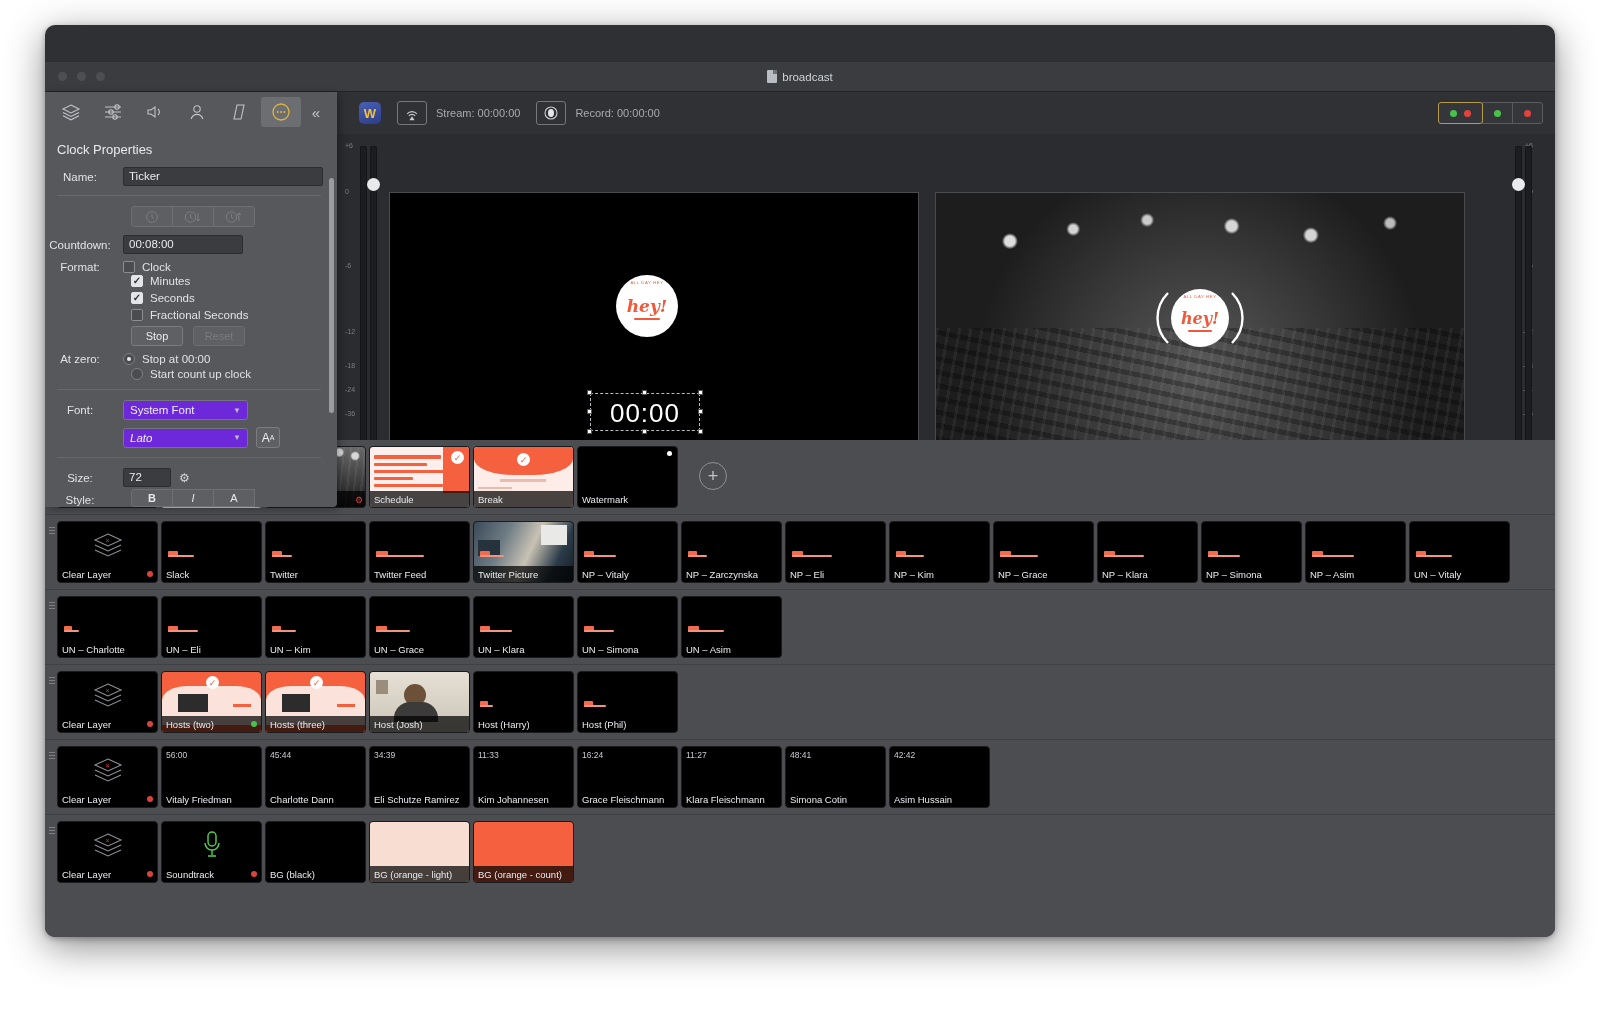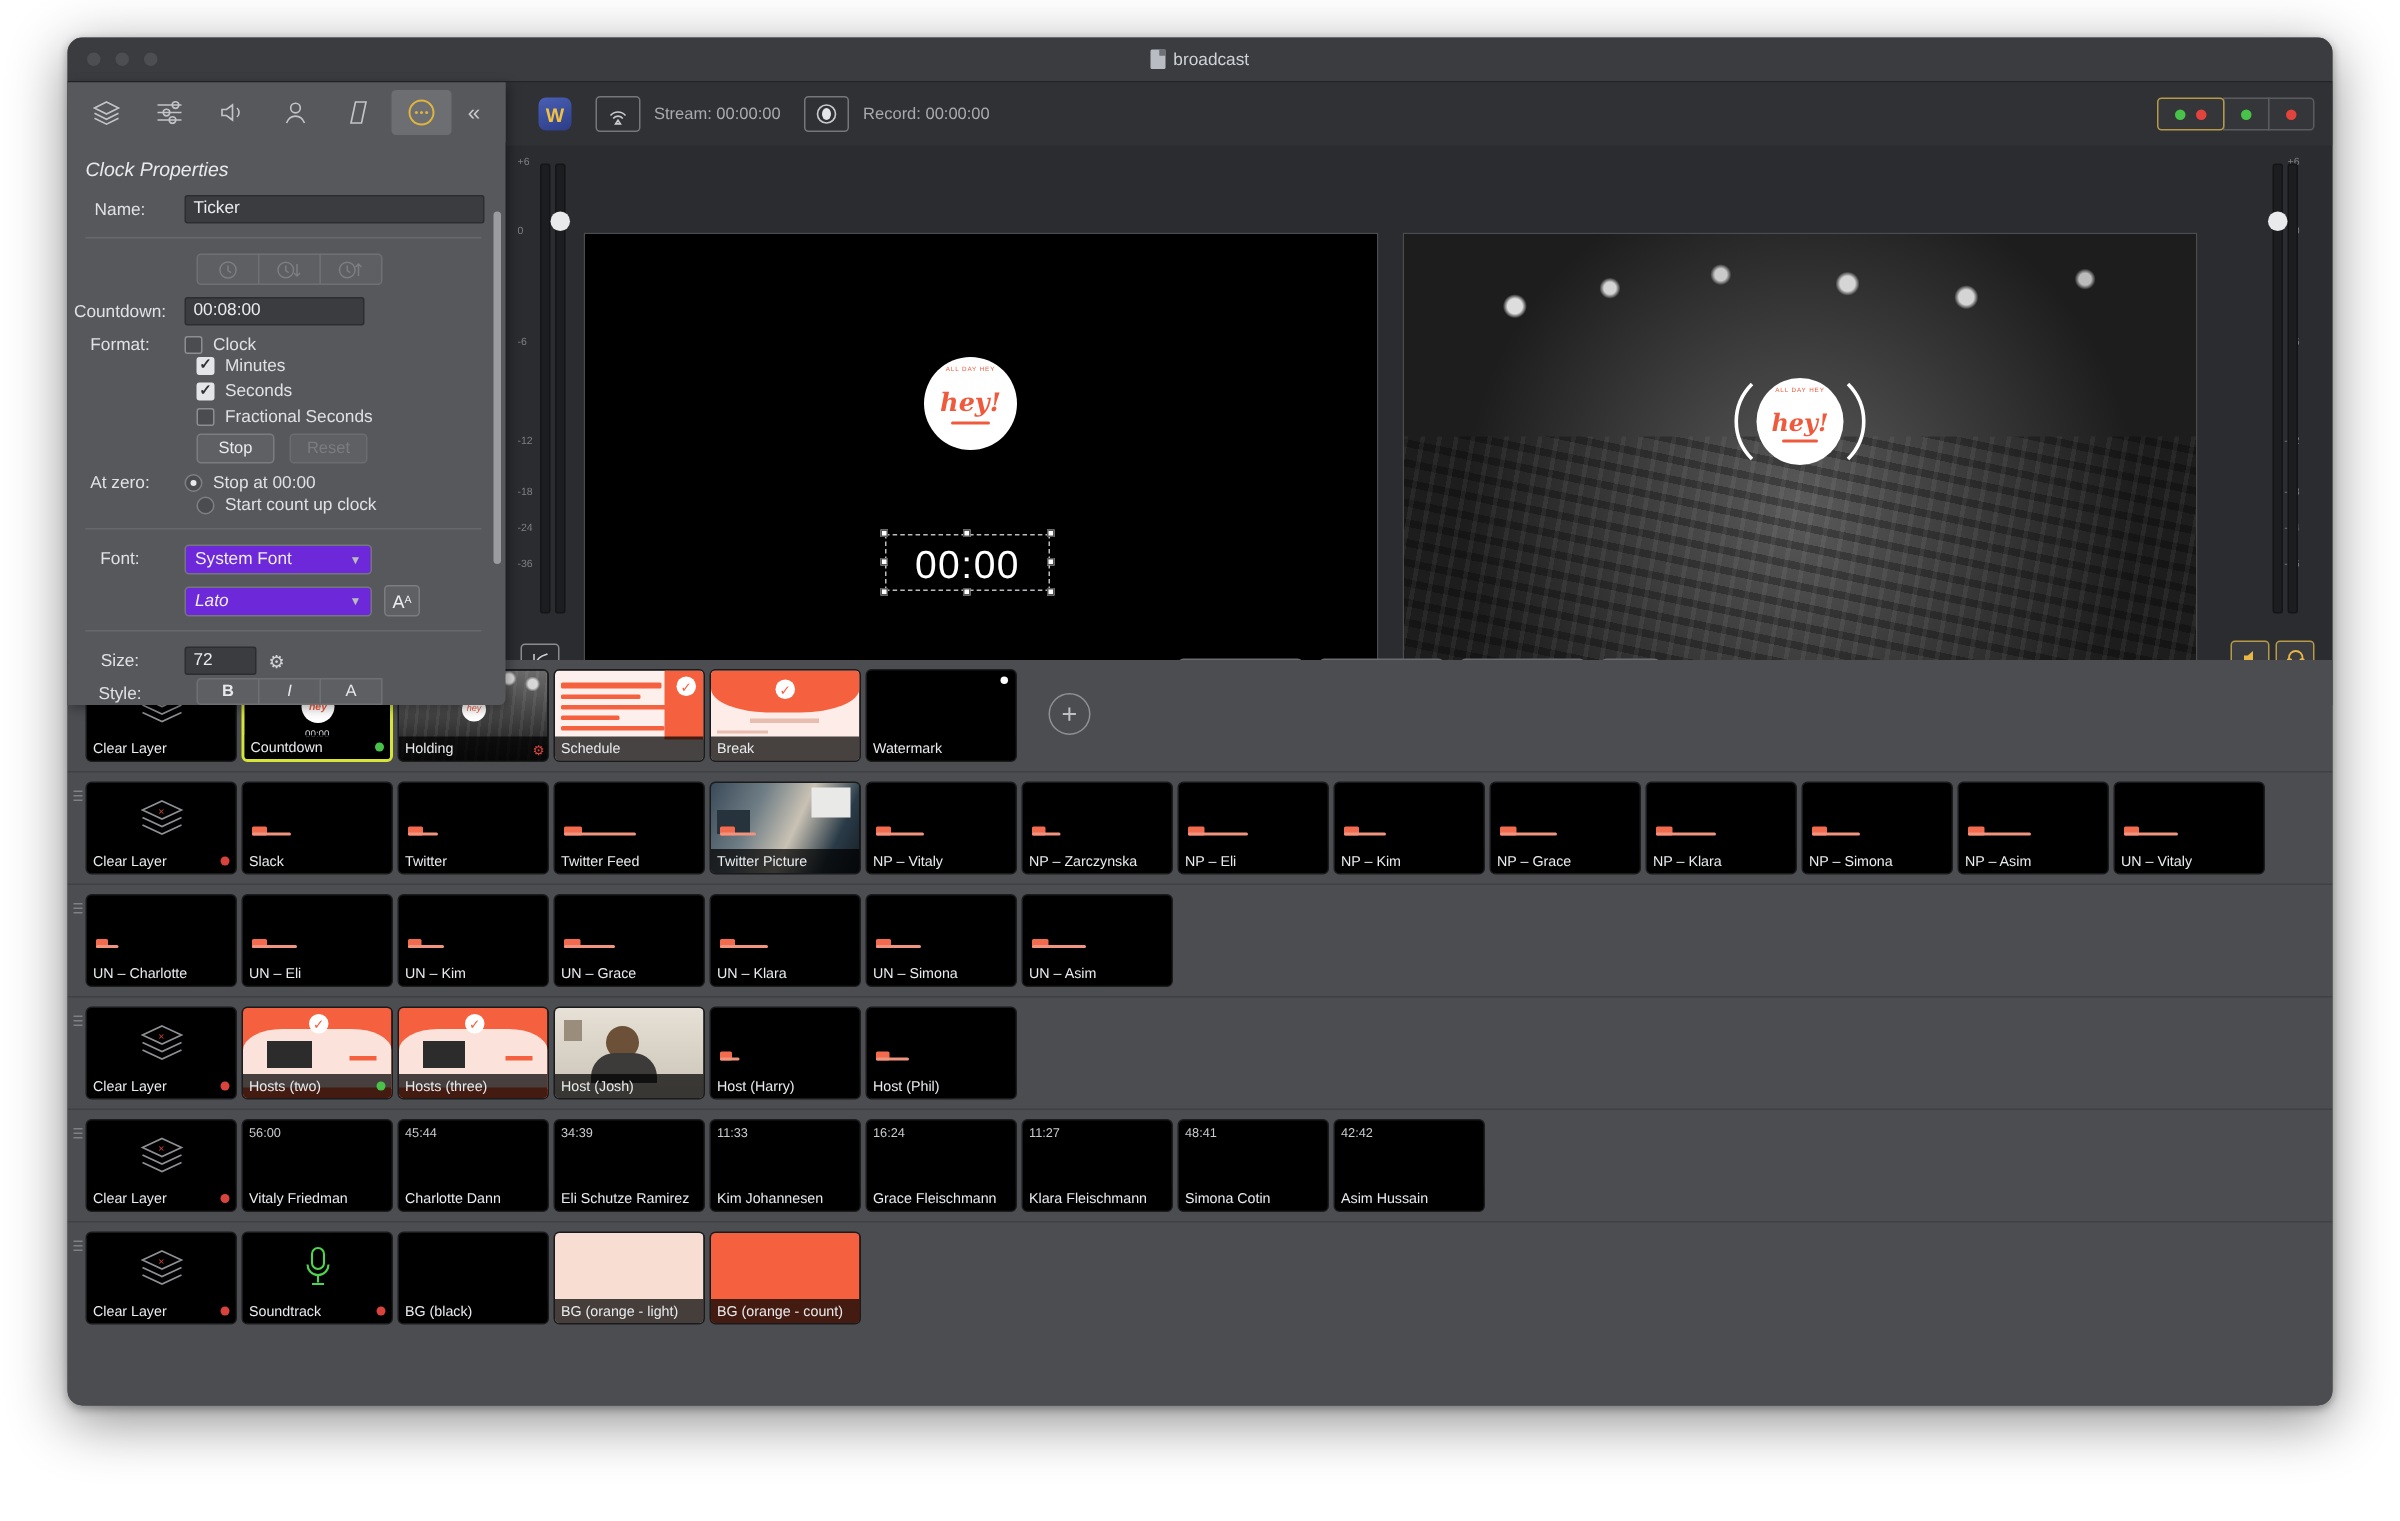--- a/index.html
+++ b/index.html
@@ -18,20 +18,21 @@
     background: #2e3033;
     border-radius: 10px;
     box-shadow: 0 10px 38px rgba(0,0,0,.45), 0 2px 6px rgba(0,0,0,.3);
     overflow: hidden;
   }
   .titlebar {
     height: 30px; background: #3a3c40;
     display: flex; align-items: center; justify-content: center;
     position: relative;
     border-bottom: 1px solid #232427;
+    margin-top: 37px;
   }
   .traffic { position: absolute; left: 12px; top: 9px; display: flex; gap: 8px; }
   .tl { width: 11px; height: 11px; border-radius: 50%; background: #4c4e52; border: 1px solid #3a3c40;}
   .title-wrap { display: flex; align-items: center; gap: 5px; font-size: 11.5px; color: #cfd2d6; }
   .doc-icon {
     width: 10px; height: 13px; background: #b9bcc2; border-radius: 1px;
     position: relative; display:inline-block;
   }
   .doc-icon:after {
     content:""; position:absolute; right:0; top:0;
@@ -57,21 +58,21 @@
   .insp-btn {
     width: 40px; height: 30px; display: flex; align-items: center; justify-content: center;
     border-radius: 3px;
   }
   .insp-btn.active { background: #6c6e72; }
   .insp-btn svg { display:block; }
   .collapse {
     width: 26px; height: 30px; display: flex; align-items:center; justify-content:center;
     color: #c8cace; font-size: 15px;
   }
-  .insp-title { font-size: 13px; color: #e8eaec; padding: 10px 0 6px 12px; font-style: italic; }
+  .insp-title { font-size: 13px; color: #e8eaec; padding: 10px 0 6px 12px; }
 
   .form { padding: 4px 14px 0 0; font-size: 11.5px; color: #dfe1e4; }
   .row { display: flex; align-items: center; margin-bottom: 7px; }
   .lbl { width: 78px; text-align: center; padding-right: 8px; color: #e0e2e5; font-size: 11.5px; flex: none;}
   .tf {
     flex: 1; height: 19px; background: #3a3c3f; border: 1px solid #2b2d30; border-radius: 2px;
     color: #e9ebee; font-size: 11.5px; padding: 0 5px; line-height: 17px;
   }
   .tf.small { flex: none; width: 48px; }
   .sep { height: 1px; background: #66686c; margin: 9px 2px 10px 12px; }

